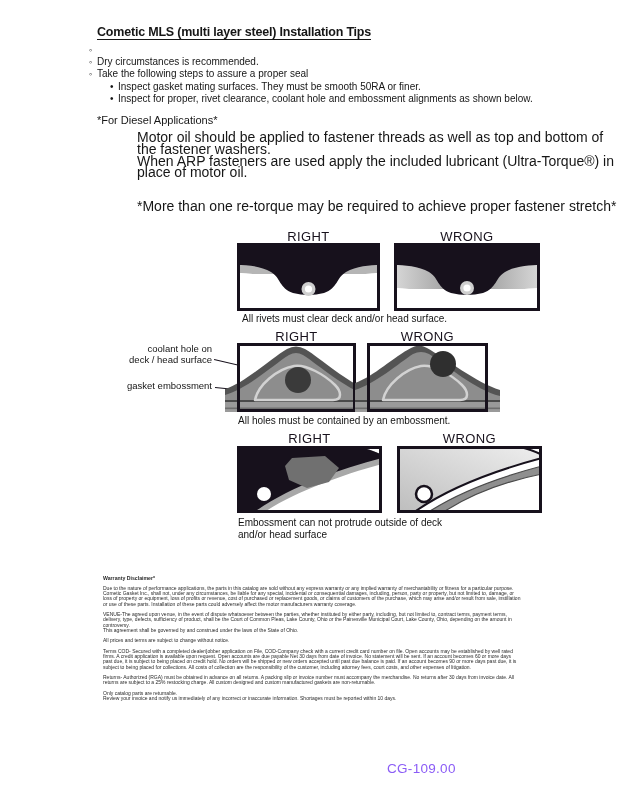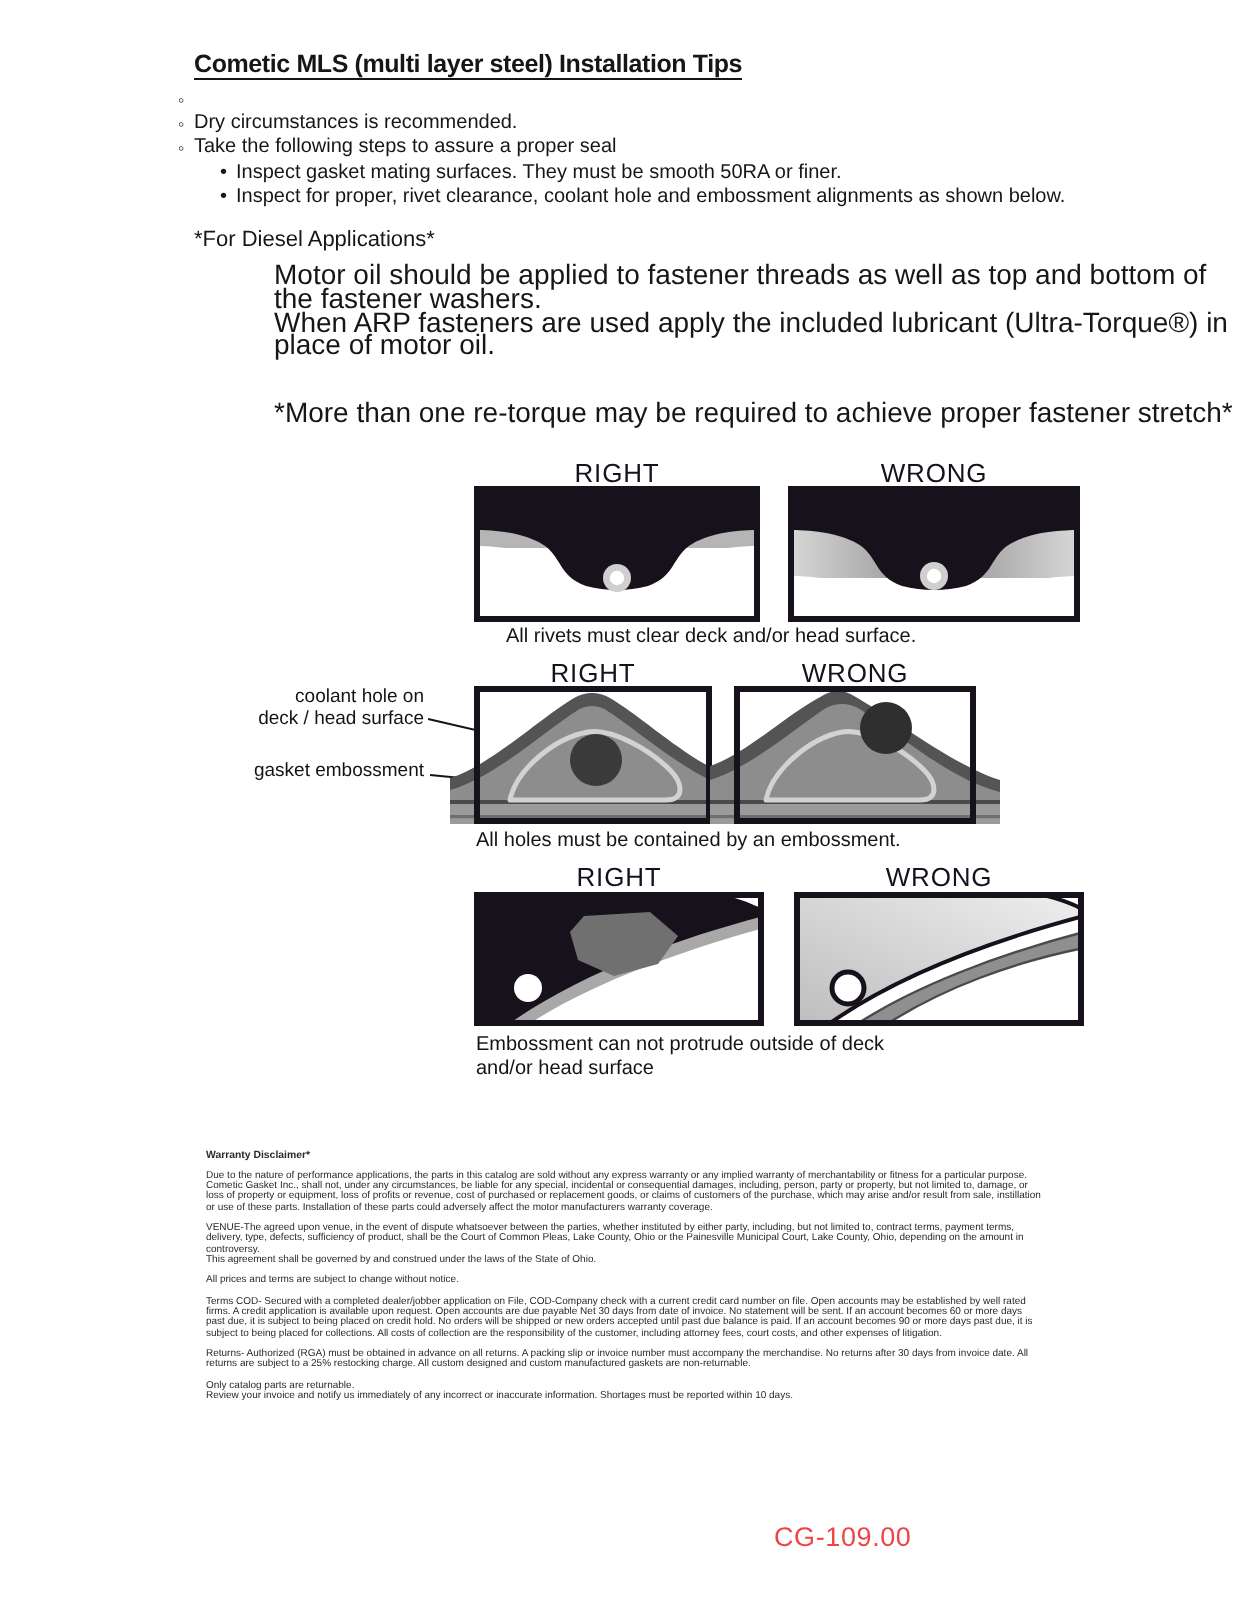--- a/index.html
+++ b/index.html
@@ -24,21 +24,21 @@
   .dlabel{font-size:13px;letter-spacing:.4px;text-align:center;color:#17111c;}
   .caption{font-size:10px;line-height:12px;color:#141414;}
 
   .callout{font-size:9.5px;line-height:10.8px;text-align:right;width:152px;left:60px;color:#141414;}
   .leader{position:absolute;height:1.4px;background:#17111c;transform-origin:left center;}
 
   .disc{left:103px;top:576px;width:418px;font-size:5px;line-height:5.15px;color:#2a2a2a;}
   .disc h4{font-size:5.2px;margin:0 0 5px 0;}
   .disc p{margin:0 0 5.5px 0;}
 
-  .footer{left:387px;top:761px;font-size:13.5px;color:#ef4444;letter-spacing:.3px;}
+  .footer{left:387px;top:761px;font-size:13.5px;color:#8b5cf6;letter-spacing:.3px;}
 </style>
 </head>
 <body>
 
 <div class="page">
 
   <div class="abs title">Cometic MLS (multi layer steel) Installation Tips</div>
 
   <div class="abs bullets">
     <div class="b-row">
@@ -90,21 +90,21 @@
     </defs>
     <rect width="146" height="68" fill="#fff"></rect>
     <path fill="url(#gw1)" d="M0,0 H146 V45 C136,45 121,46 111,52 C101,58 103,68 89,73 Q73,77 57,73 C43,68 45,58 35,52 C25,46 10,45 0,45 Z"></path>
     <rect y="46" width="146" height="22" fill="#fff"></rect>
     <path fill="#17111c" d="M0,0 H146 V22 C136,22 121,23 111,29 C101,35 103,45 89,50 Q73,54 57,50 C43,45 45,35 35,29 C25,23 10,22 0,22 Z"></path>
     <circle cx="73" cy="45" r="7" fill="#cfcfcf"></circle>
     <circle cx="73" cy="45" r="3.6" fill="#ffffff"></circle>
     <rect x="1.5" y="1.5" width="143" height="65" fill="none" stroke="#17111c" stroke-width="3"></rect>
   </svg>
 
-  <div class="abs caption" style="left:253px;top:313px;">All rivets must clear deck and/or head surface.</div>
+  <div class="abs caption" style="left:242px;top:313px;">All rivets must clear deck and/or head surface.</div>
 
   <div class="abs dlabel" style="left:237px;top:329px;width:119px;">RIGHT</div>
   <div class="abs dlabel" style="left:367px;top:329px;width:121px;">WRONG</div>
 
   <div class="abs callout" style="top:344px;">
     <div>coolant hole on</div>
     <div>deck / head surface</div>
   </div>
   <div class="abs callout" style="top:381px;">gasket embossment</div>
   <div class="leader" style="left:214px;top:359px;width:80px;transform:rotate(13deg);"></div>

